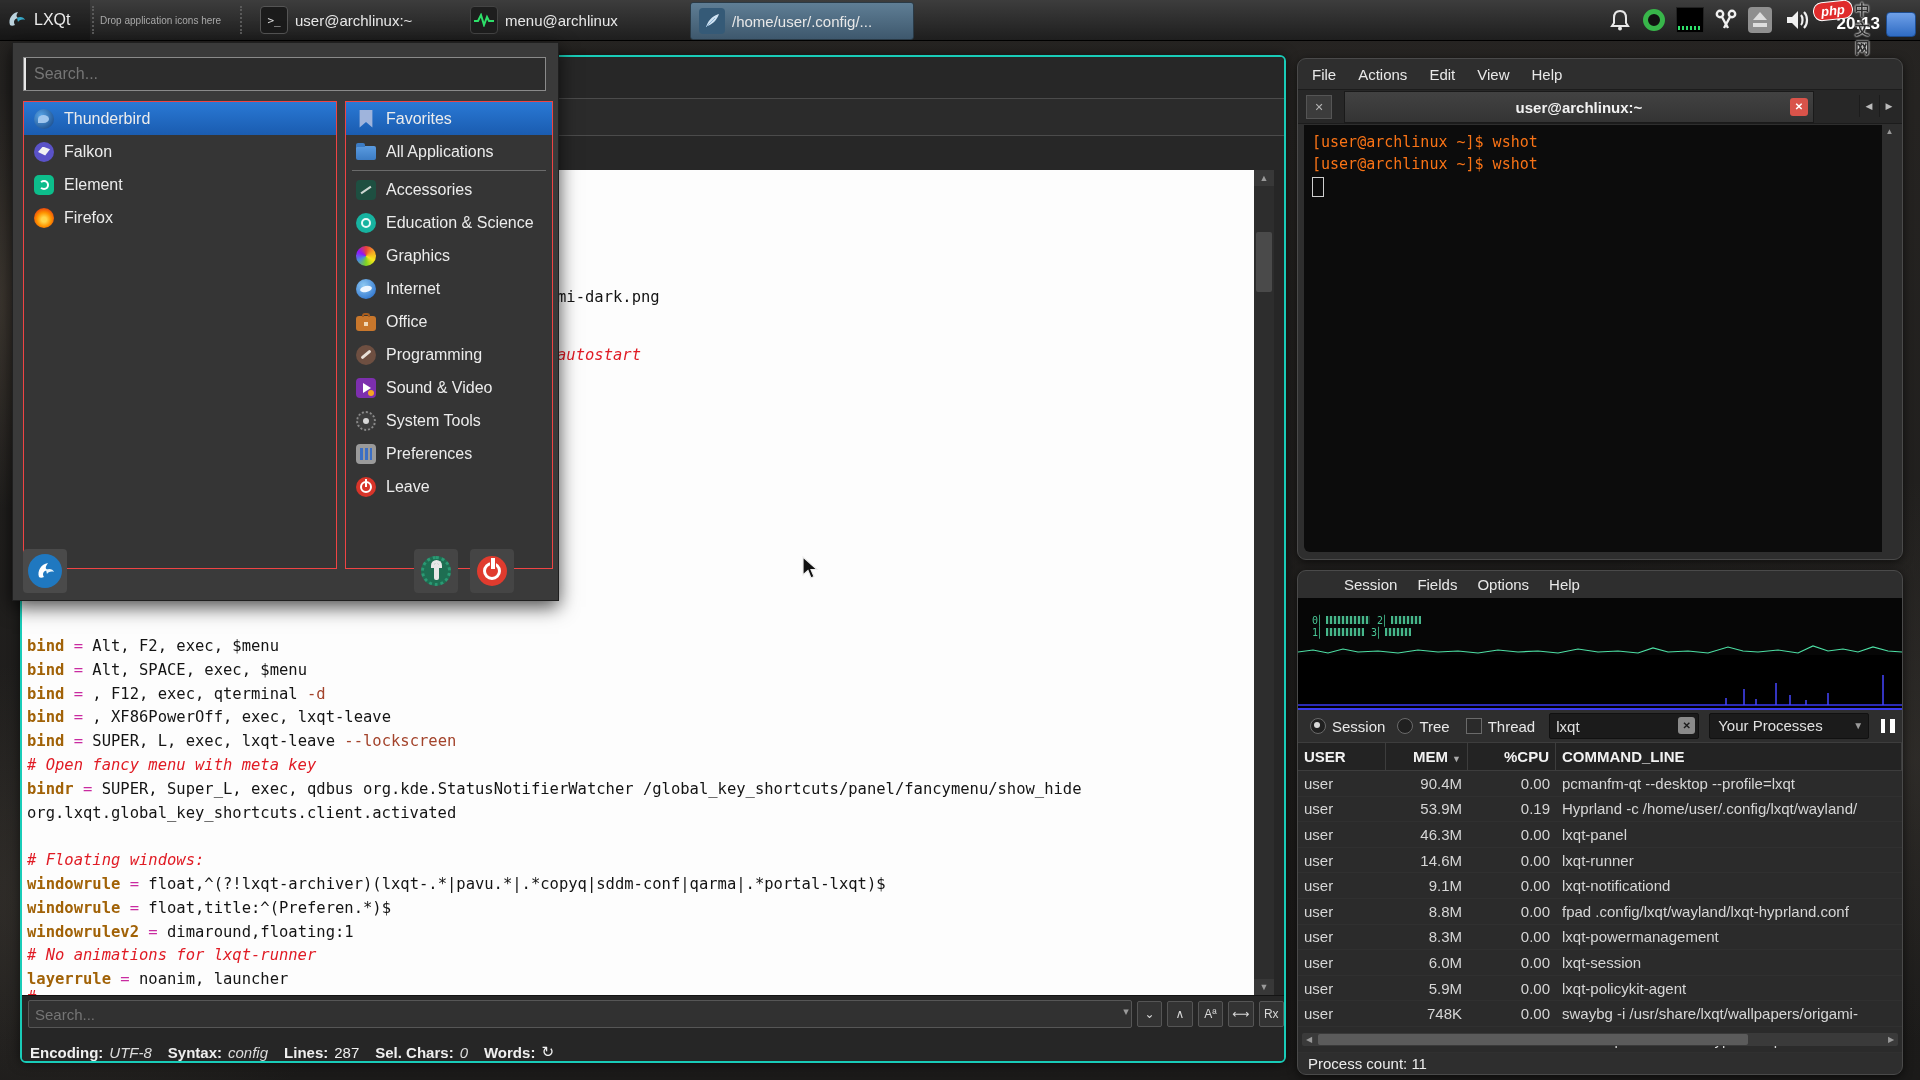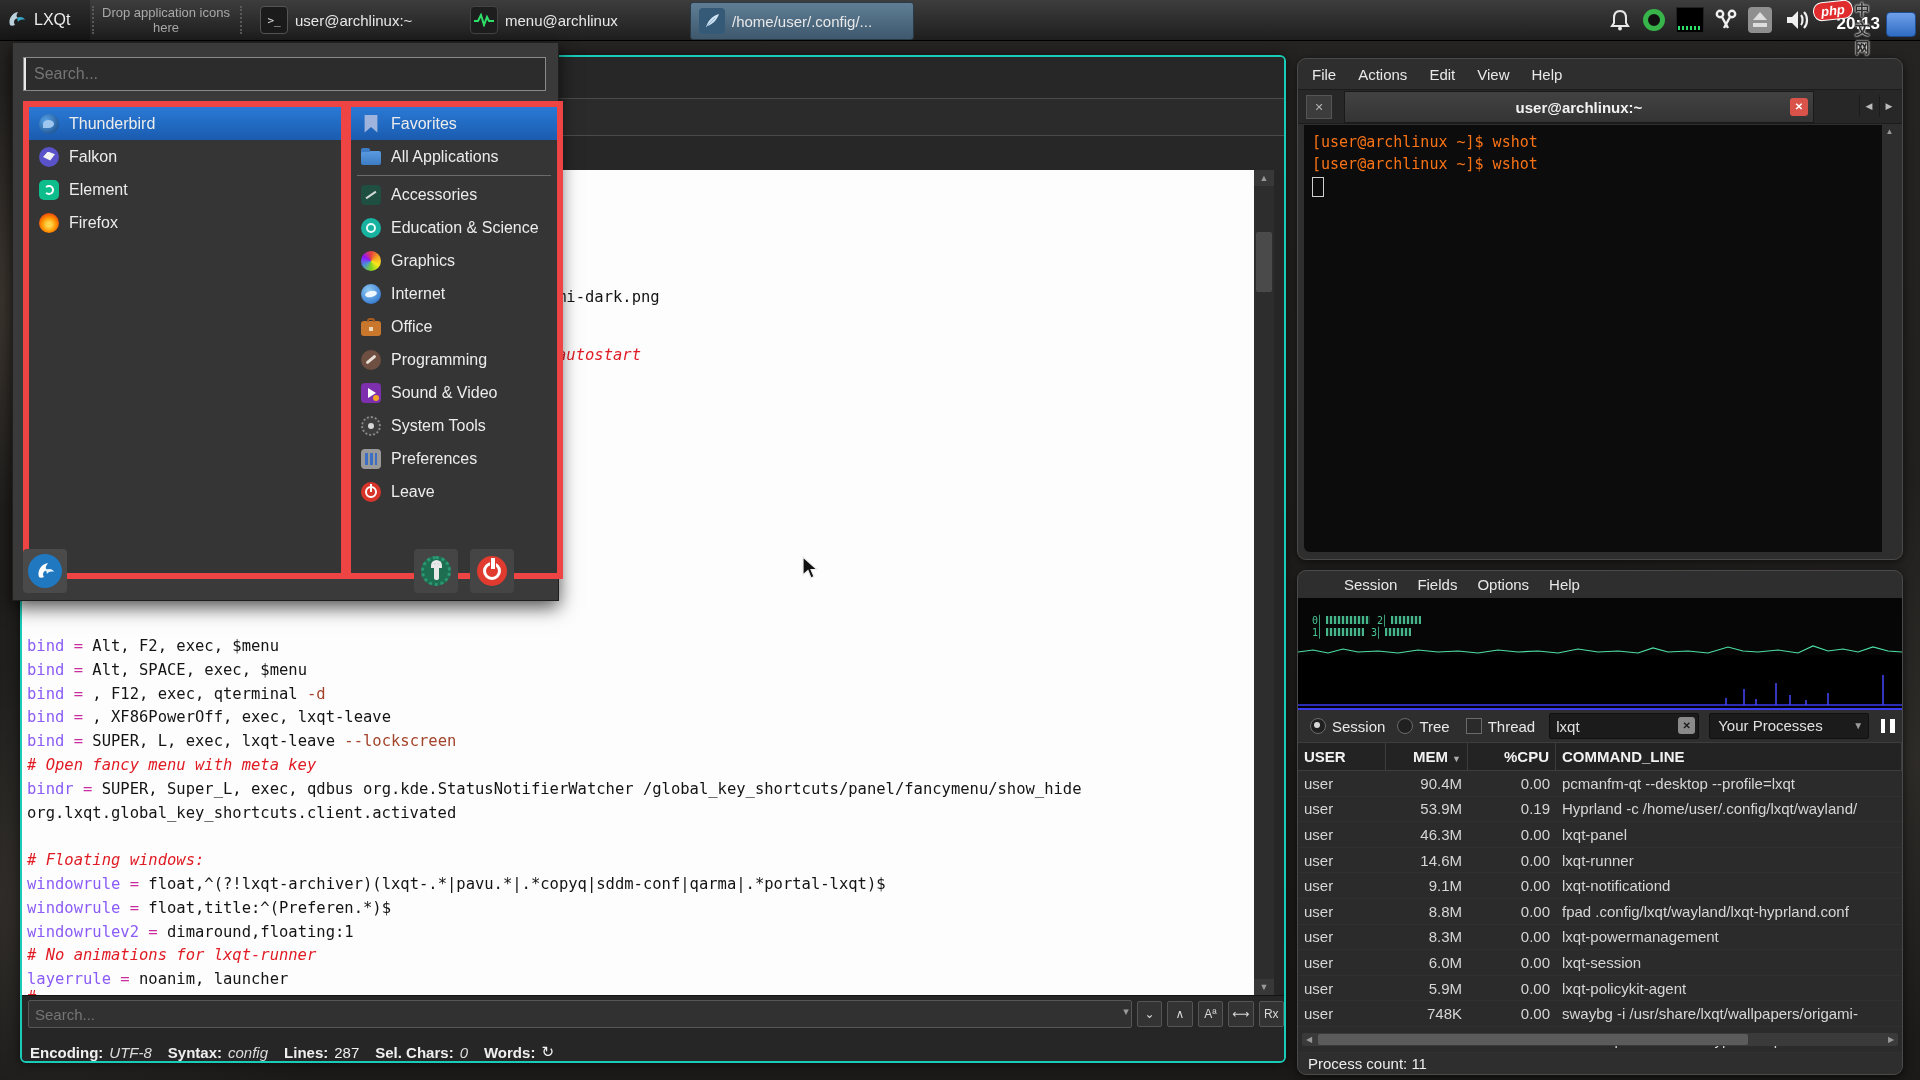--- a/index.html
+++ b/index.html
@@ -11,22 +11,22 @@
       radial-gradient(600px 400px at 1912px 760px, rgba(90,84,76,.25), transparent 70%),
       linear-gradient(#262422,#1b1a19);}
   .win{position:absolute;box-sizing:border-box;}
 
   
   #panel{position:absolute;left:0;top:0;width:1920px;height:40px;z-index:40;
     background:linear-gradient(#3d3d3d,#1e1e1e);border-bottom:1px solid #000;}
   #menu-btn{position:absolute;left:0;top:0;height:40px;width:84px;display:flex;align-items:center;gap:6px;
     padding-left:6px;background:rgba(0,0,0,.25);color:#ececec;font-size:16px;}
   .psep{position:absolute;top:6px;height:28px;width:0;border-left:2px dotted #5a5a5a;}
-  #quicklaunch{position:absolute;left:100px;top:2px;width:132px;height:36px;color:#a9a9a9;font-size:13px;
-    display:flex;align-items:center;text-align:center;line-height:15px;}
+  #quicklaunch{position:absolute;left:100px;top:2px;width:132px;height:36px;color:#a9a9a9;font-size:10px;
+    display:flex;align-items:center;text-align:right;line-height:15px;}
   .task{position:absolute;top:2px;height:36px;display:flex;align-items:center;gap:7px;padding:0 8px;
     color:#e8e8e8;font-size:15px;border-radius:3px;overflow:hidden;white-space:nowrap;}
   .task.active{background:linear-gradient(#5f7e95,#3e586d);border:1px solid #2a3a46;}
   .tico{width:26px;height:26px;border-radius:4px;display:flex;align-items:center;justify-content:center;flex:none;}
   .tico.term{background:#1b1b1b;border:1px solid #555;color:#e0e0e0;font-size:11px;font-family:"DejaVu Sans Mono",monospace;}
   .tico.pulse{background:#1e1e1e;border:1px solid #444;}
   
   #tray{position:absolute;right:0;top:0;height:40px;}
   .tray-i{position:absolute;top:7px;width:28px;height:26px;display:flex;align-items:center;justify-content:center;}
   .ring{width:22px;height:22px;border-radius:50%;border:5px solid #38b54a;background:#111;box-sizing:border-box;}
@@ -47,21 +47,21 @@
   
   #editor{left:20px;top:55px;width:1266px;height:1008px;z-index:10;
     border:2px solid #19ccb8;border-radius:6px;background:#262626;box-shadow:0 0 12px rgba(0,0,0,.6);}
   .ed-bar{position:absolute;left:0;right:0;background:#272727;}
   #ed-bar1{top:0;height:41px;border-bottom:1px solid #4b4b4b;border-radius:4px 4px 0 0;}
   #ed-bar2{top:42px;height:36px;border-bottom:1px solid #4b4b4b;background:#2b2b2b;}
   #ed-bar3{top:79px;height:34px;}
   .ed-text{position:absolute;left:0;top:113px;width:1233px;height:825px;background:#fdfdfd;overflow:hidden;}
   #code{position:absolute;left:5px;top:465px;font-family:"DejaVu Sans Mono",monospace;font-size:15.5px;
     line-height:23.8px;white-space:pre;color:#111;}
-  .tk{color:#8b5cf6;font-weight:normal}.to{color:#c92ba0}.tt{color:#141414}
+  .tk{color:#a16207;font-weight:bold}.to{color:#c92ba0}.tt{color:#141414}
   .tc{color:#e01b24;font-style:italic}.tf{color:#a3432b}
   .frag{position:absolute;font-family:"DejaVu Sans Mono",monospace;font-size:15.5px;white-space:pre;}
   #frag1{left:535px;top:118px;color:#141414;}
   #frag2{left:535px;top:176px;color:#e01b24;font-style:italic;}
   #frag3{left:5px;top:818px;color:#e01b24;font-style:italic;}
   .ed-vscroll{position:absolute;right:10px;top:113px;width:20px;height:825px;background:#2d2d2d;}
   .ed-vscroll .arr{position:absolute;left:0;width:20px;height:16px;color:#9a9a9a;font-size:9px;text-align:center;line-height:16px;background:#383838;}
   .ed-vscroll .thumb{position:absolute;left:2px;top:62px;width:16px;height:60px;background:#4a4a4a;border-radius:2px;}
   .ed-search{position:absolute;left:0;right:0;top:938px;height:36px;background:#262626;border-top:1px solid #141414;display:flex;align-items:center;}
   .ed-input{position:relative;margin-left:6px;width:1128px;height:26px;background:#313131;border:1px solid #565656;border-radius:2px;}
@@ -126,21 +126,21 @@
   .q-hscroll{position:absolute;left:4px;right:4px;bottom:28px;height:13px;background:#3a3a3a;border-radius:2px;}
   .q-hscroll .thumb{position:absolute;left:16px;top:1px;height:11px;width:430px;background:#5b5b5b;border-radius:2px;}
   .q-hscroll .arr{position:absolute;top:0;width:14px;height:13px;color:#999;font-size:8px;text-align:center;line-height:13px;}
   .q-status{position:absolute;left:0;bottom:0;height:21px;display:flex;align-items:center;padding-left:10px;color:#ededed;font-size:15px;}
 
   
   #appmenu{position:absolute;left:12px;top:42px;width:545px;height:557px;z-index:50;background:#3a3a3a;
     border:1px solid #1f1f1f;box-shadow:0 6px 18px rgba(0,0,0,.7);}
   #m-search{position:absolute;left:10px;top:14px;width:523px;height:34px;background:#2c2c2c;border:1px solid #8a8a8a;box-sizing:border-box;}
   #m-search input{position:absolute;inset:0;background:transparent;border:0;outline:none;color:#d0d0d0;font-size:16px;padding:0 8px;font-family:"Liberation Sans",sans-serif;border-left:2px solid #e8e8e8;}
-  .m-list{position:absolute;top:58px;background:#353535;border:6px solid #ef4444;overflow:hidden;}
+  .m-list{position:absolute;top:58px;background:#353535;border:1px solid #ef4444;overflow:hidden;}
   #fav-list{left:10px;width:312px;height:466px;}
   #cat-list{left:332px;width:206px;height:466px;}
   .m-item{height:33px;display:flex;align-items:center;gap:10px;padding-left:10px;color:#ececec;font-size:16px;white-space:nowrap;}
   .m-item.sel{background:linear-gradient(#2a79d5,#1a5cb0);}
   .m-sep{height:1px;background:#6b6b6b;margin:2px 6px;}
   .ai,.ci{width:20px;height:20px;flex:none;position:relative;}
   .ai-thunderbird{border-radius:50%;background:radial-gradient(circle at 35% 35%,#58a5e8,#123f7c);}
   .ai-thunderbird::after{content:"";position:absolute;left:4px;top:6px;width:11px;height:8px;border-radius:50% 50% 50% 0;background:#9fc6ee;}
   .ai-falkon{border-radius:50%;background:#5a52c8;}
   .ai-falkon::after{content:"";position:absolute;left:4px;top:5px;width:12px;height:9px;background:#f3f3f3;clip-path:polygon(0 60%,40% 0,100% 30%,60% 100%);}

